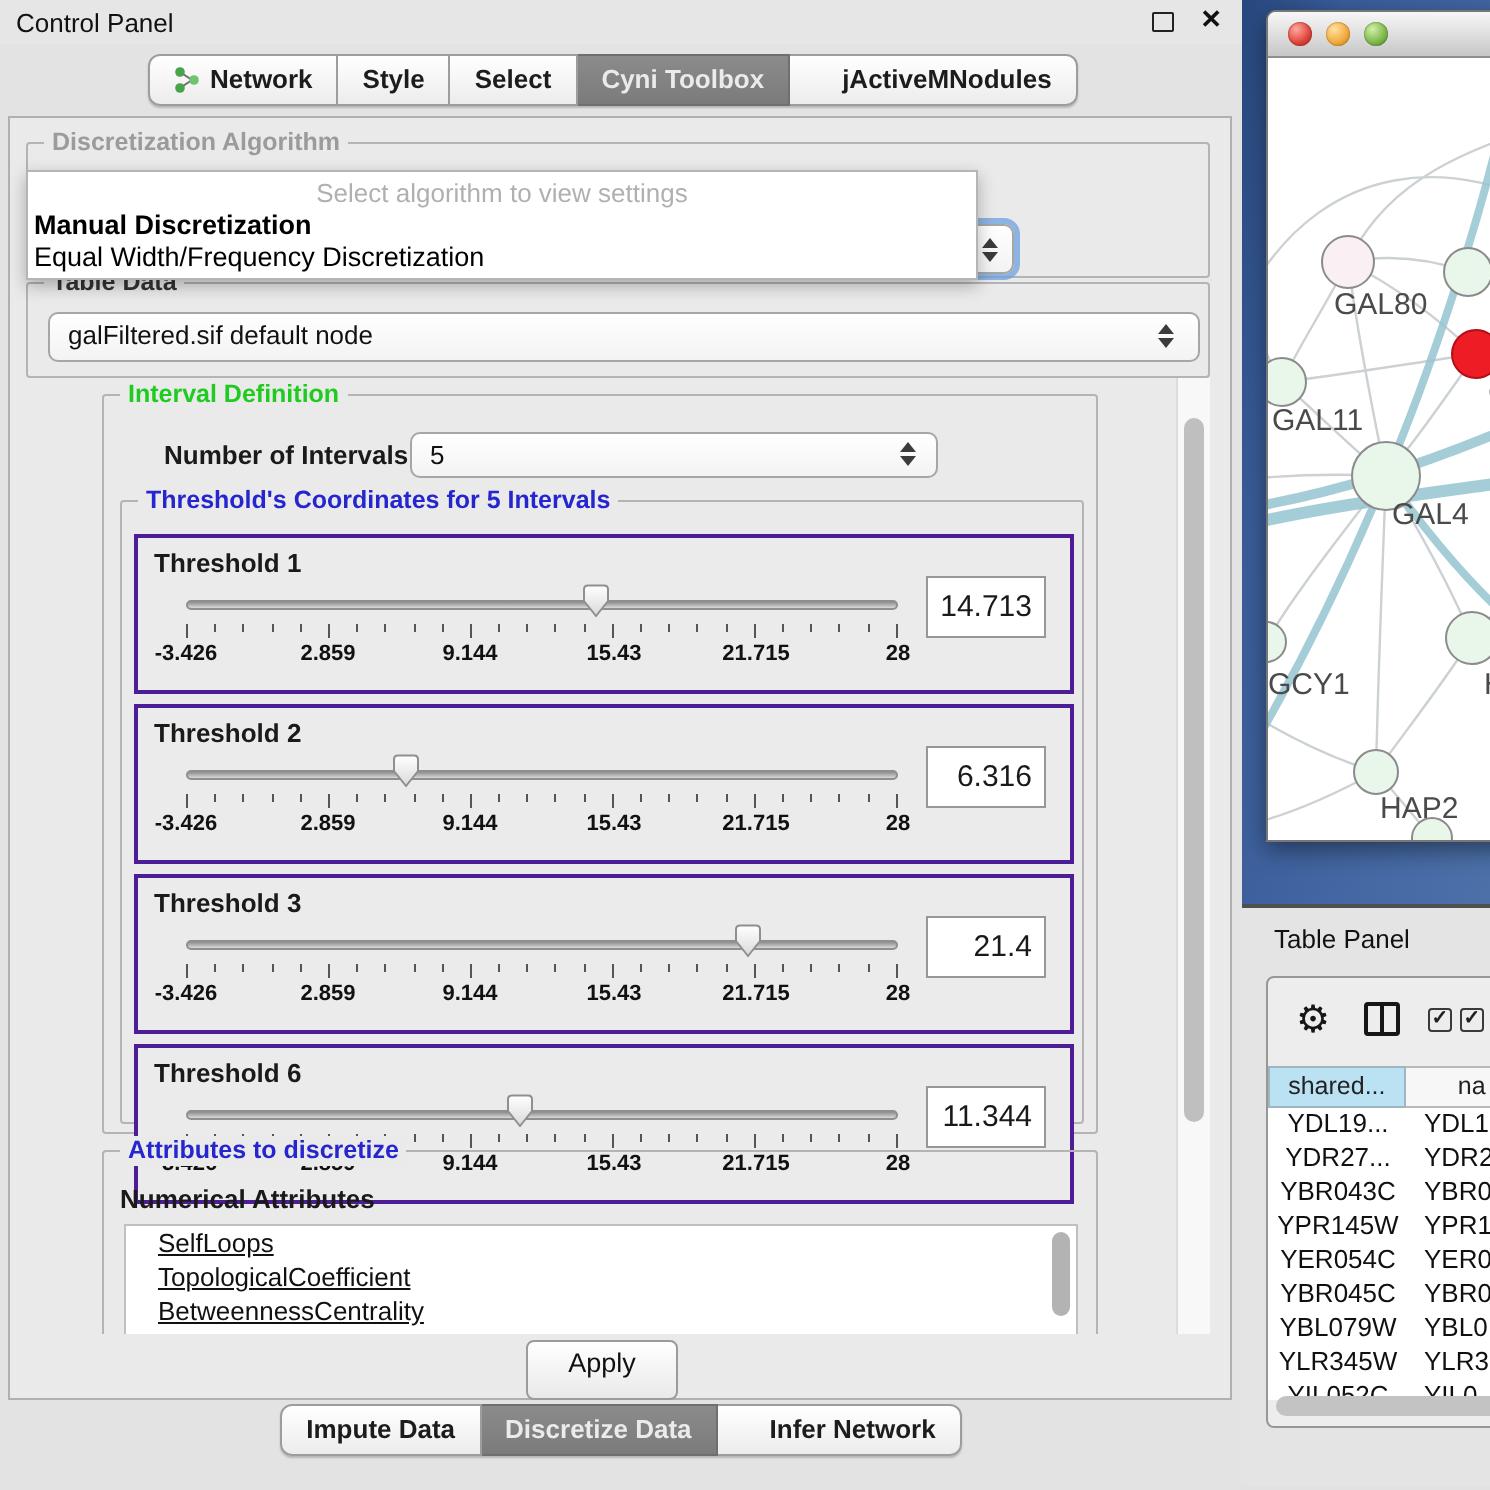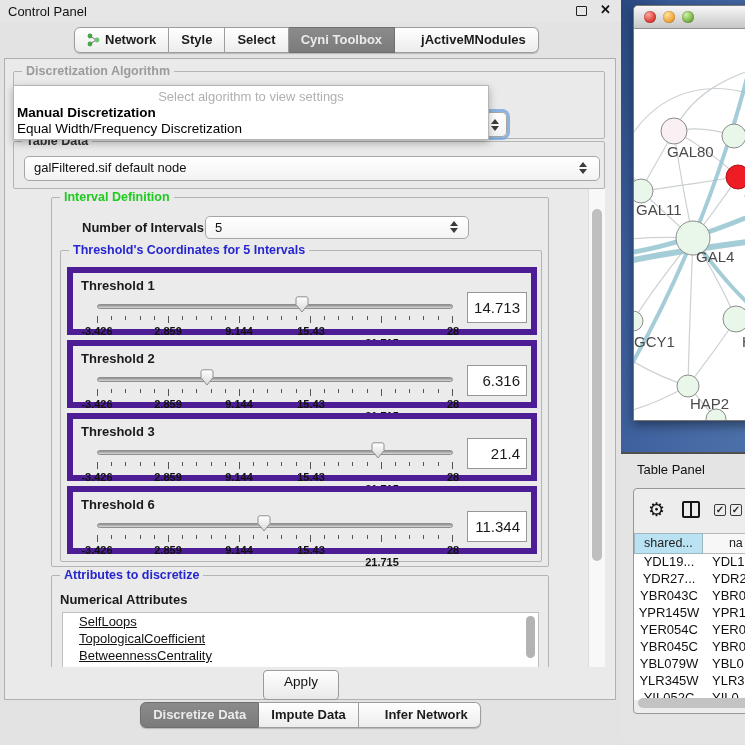--- a/index.html
+++ b/index.html
@@ -61,34 +61,34 @@
   .vscroll-track { position:absolute; right:0; top:0; width:17px; height:100%;
     background:#f8f8f8; border-left:1px solid #dcdcdc; }
   .vscroll-thumb { position:absolute; left:3px; top:20px; width:10px; height:352px;
     background:#bfbfbf; border-radius:5px; }
 
   .g-interval { left:38px; top:8px; width:498px; height:370px; }
   .noi-label { position:absolute; left:30px; top:22px; font-size:13px; font-weight:bold; }
   .noi-combo { left:153px; top:18px; width:264px; height:23px; }
   .g-thresh { left:8px; top:52px; width:482px; height:312px; background:#eaeaea; }
 
-  .threshold-box { position:relative; margin:0 0 5px 6px; width:470px; height:68px;
-    background:#ebebeb; border:6px solid #4c1d95; }
+  .threshold-box { position:relative; margin:0 0 5px 6px; width:470px; height:80px;
+    background:#ebebeb; border:2px solid #4c1d95; }
   .threshold-box:first-child { margin-top:16px; }
   .th-label { position:absolute; left:8px; top:5px; font-size:13px; font-weight:bold; }
   .th-track { position:absolute; left:24px; top:31px; width:356px; height:5px; border-radius:3px;
     background:linear-gradient(#8e8e8e,#d8d8d8); border:1px solid #8f8f8f; }
   .th-thumb { position:absolute; top:23px; width:14px; height:17px; }
   .th-ticks { position:absolute; left:24px; top:43px; width:356px; height:8px;
     display:flex; justify-content:space-between; align-items:flex-start; }
   .tick { width:1px; height:4px; background:#555; }
   .tick.major { height:7px; }
   .tick-label { position:absolute; top:52px; transform:translateX(-50%);
     font-size:11px; font-weight:bold; color:#111; white-space:nowrap; }
-  .tl0{left:24px;} .tl1{left:95px;} .tl2{left:166px;} .tl3{left:238px;} .tl4{left:309px;margin-top:12px;} .tl5{left:380px;}
+  .tl0{left:24px;} .tl1{left:95px;} .tl2{left:166px;} .tl3{left:238px;} .tl4{left:309px;} .tl5{left:380px;}
   .th-value { position:absolute; left:394px; top:19px; width:60px; height:31px; background:#fff;
     border:1px solid #979797; font-size:15px; line-height:29px; text-align:right; padding-right:6px; }
 
   .g-attrs { left:38px; top:386px; width:498px; height:118px; }
   .attr-list-label { position:absolute; left:8px; top:16px; font-size:13px; font-weight:bold; }
   .attr-list { position:absolute; left:10px; top:36px; width:477px; height:76px; background:#fff;
     border:1px solid #c0c0c0; overflow:hidden; }
   .attr-item { font-size:13px; padding:1px 0 1px 16px; color:#111;text-decoration:underline; }
   .list-scroll { position:absolute; right:3px; top:3px; width:9px; height:42px;
     background:#b3b3b3; border-radius:5px; }
@@ -429,25 +429,25 @@
       </div>
     </div>
 
     <div class="apply-row">
       <button class="apply-btn">Apply</button>
     </div>
   </div>
 
   <div class="bottom-tabrow">
     <div class="seg small">
+      <div class="seg-btn">
+          <span>Impute Data</span>
+        </div>
       <div class="seg-btn selected">
           <span>Discretize Data</span>
-        </div>
-      <div class="seg-btn">
-          <span>Impute Data</span>
         </div>
       <div class="seg-btn">
           <span>Infer Network</span>
         </div>
     </div>
   </div>
 </div>
 
 <div class="right-side">
   <div class="network-area">

